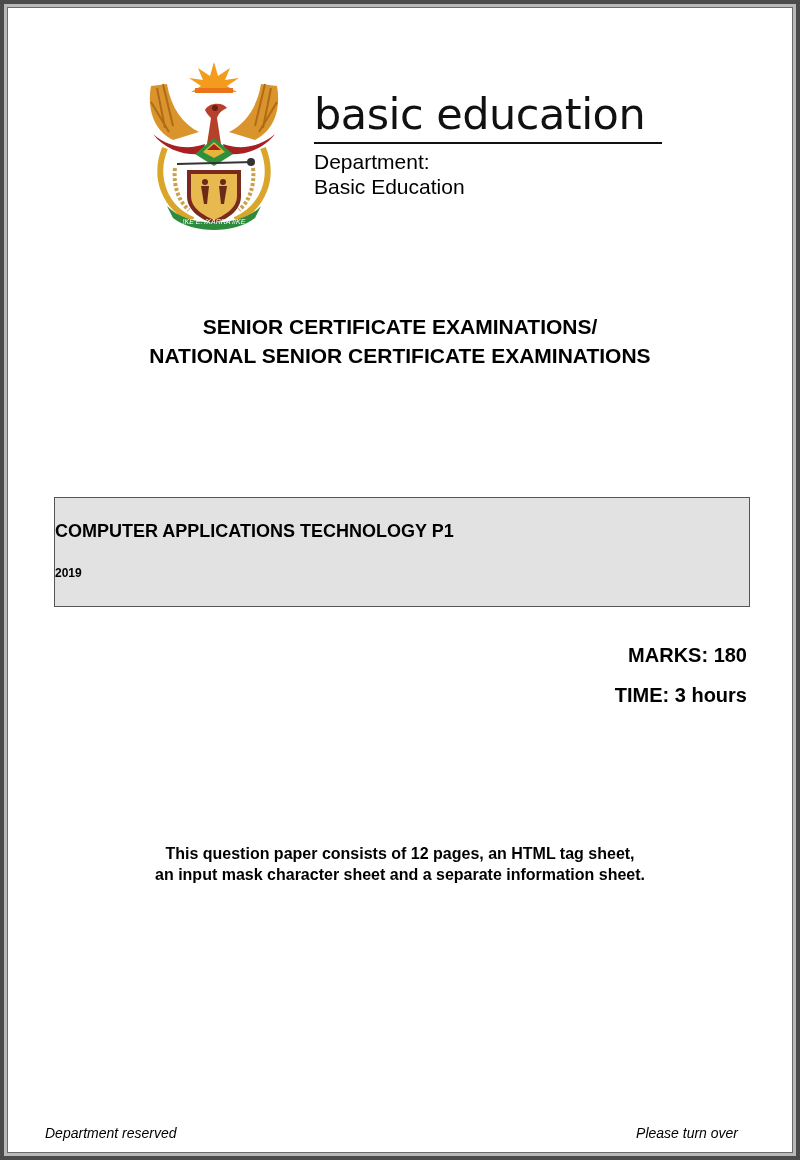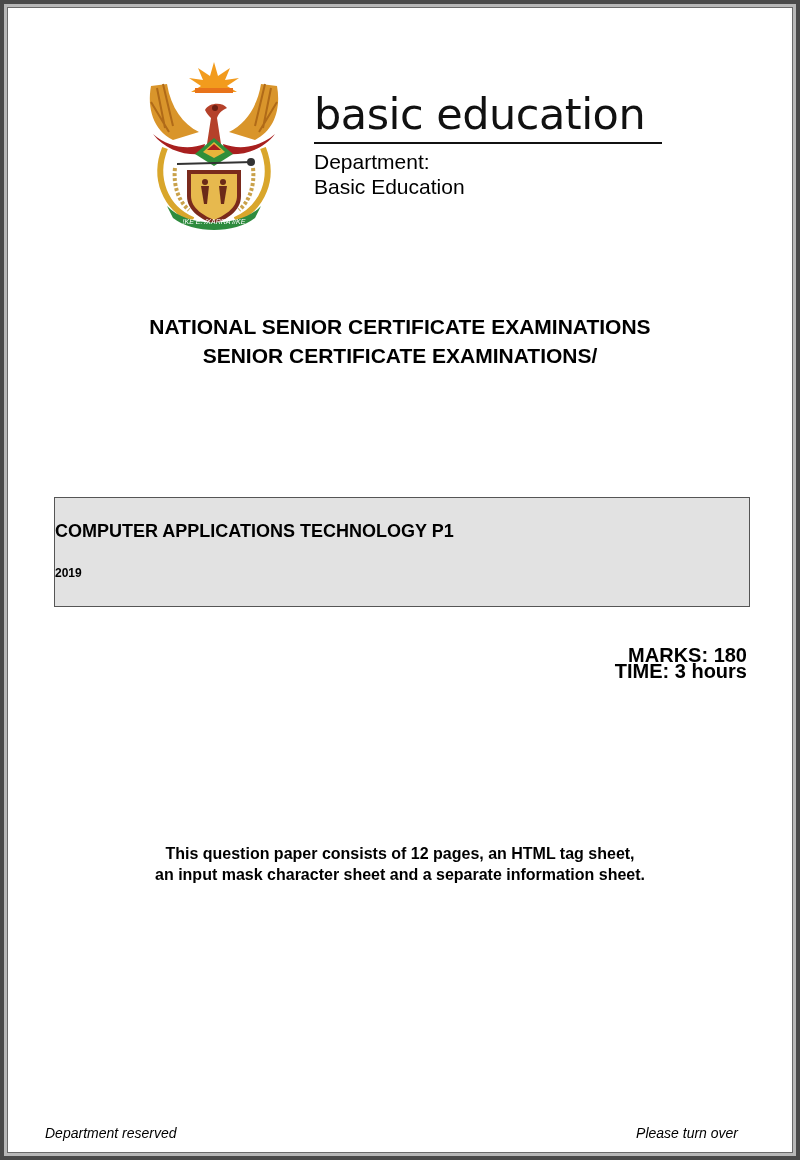--- a/index.html
+++ b/index.html
@@ -20,21 +20,21 @@
   .brand-line.first { margin-top:5px; }
   .brand-line.bold { font-weight:bold; font-size:21px; }
   .exam-heading { position:absolute; left:0; width:800px; top:312px; text-align:center; font-weight:bold;
                   font-size:21px; line-height:29px; margin:0; }
   .subject-box { position:absolute; left:54px; top:497px; width:696px; height:110px; box-sizing:border-box;
                  background:#e2e2e2; border:1px solid #555; text-align:left; }
   .subject-box .subject { font-weight:bold; font-size:18px; margin-top:22px; line-height:22px; }
   .subject-box .year { font-weight:bold; font-size:12px; margin-top:20px; line-height:22px; }
   .meta { position:absolute; right:53px; text-align:right; font-weight:bold; font-size:20px; line-height:20px; }
   .meta.marks { top:645px; }
-  .meta.time { top:661px;text-align:center; }
+  .meta.time { top:685px;text-align:center; }
   .info { position:absolute; left:0; width:800px; top:843px; text-align:center; font-weight:bold;
           font-size:16px; line-height:21px; margin:0; }
   .footer-left { position:absolute; left:45px; top:1125px; font-style:italic; font-size:14px; }
   .footer-right { position:absolute; right:62px; top:1125px; font-style:italic; font-size:14px; }
 </style>
 </head>
 <body>
 
 <div class="frame-outer"></div>
 <div class="frame-mid"></div>
@@ -94,22 +94,22 @@
 </svg>
 
 <div class="brand">
   <div class="brand-title">basic education</div>
   <div class="brand-rule"></div>
   <div class="brand-line first">Department:</div>
   <div class="brand-line">Basic Education</div>
 </div>
 
 <div class="exam-heading">
+  <div>SENIOR CERTIFICATE EXAMINATIONS/</div>
   <div>NATIONAL SENIOR CERTIFICATE EXAMINATIONS</div>
-  <div>SENIOR CERTIFICATE EXAMINATIONS/</div>
 </div>
 
 <div class="subject-box">
   <div class="subject">COMPUTER APPLICATIONS TECHNOLOGY P1</div>
   <div class="year">2019</div>
 </div>
 
 <div class="meta marks">MARKS:  180</div>
 <div class="meta time">TIME:  3 hours</div>
 

